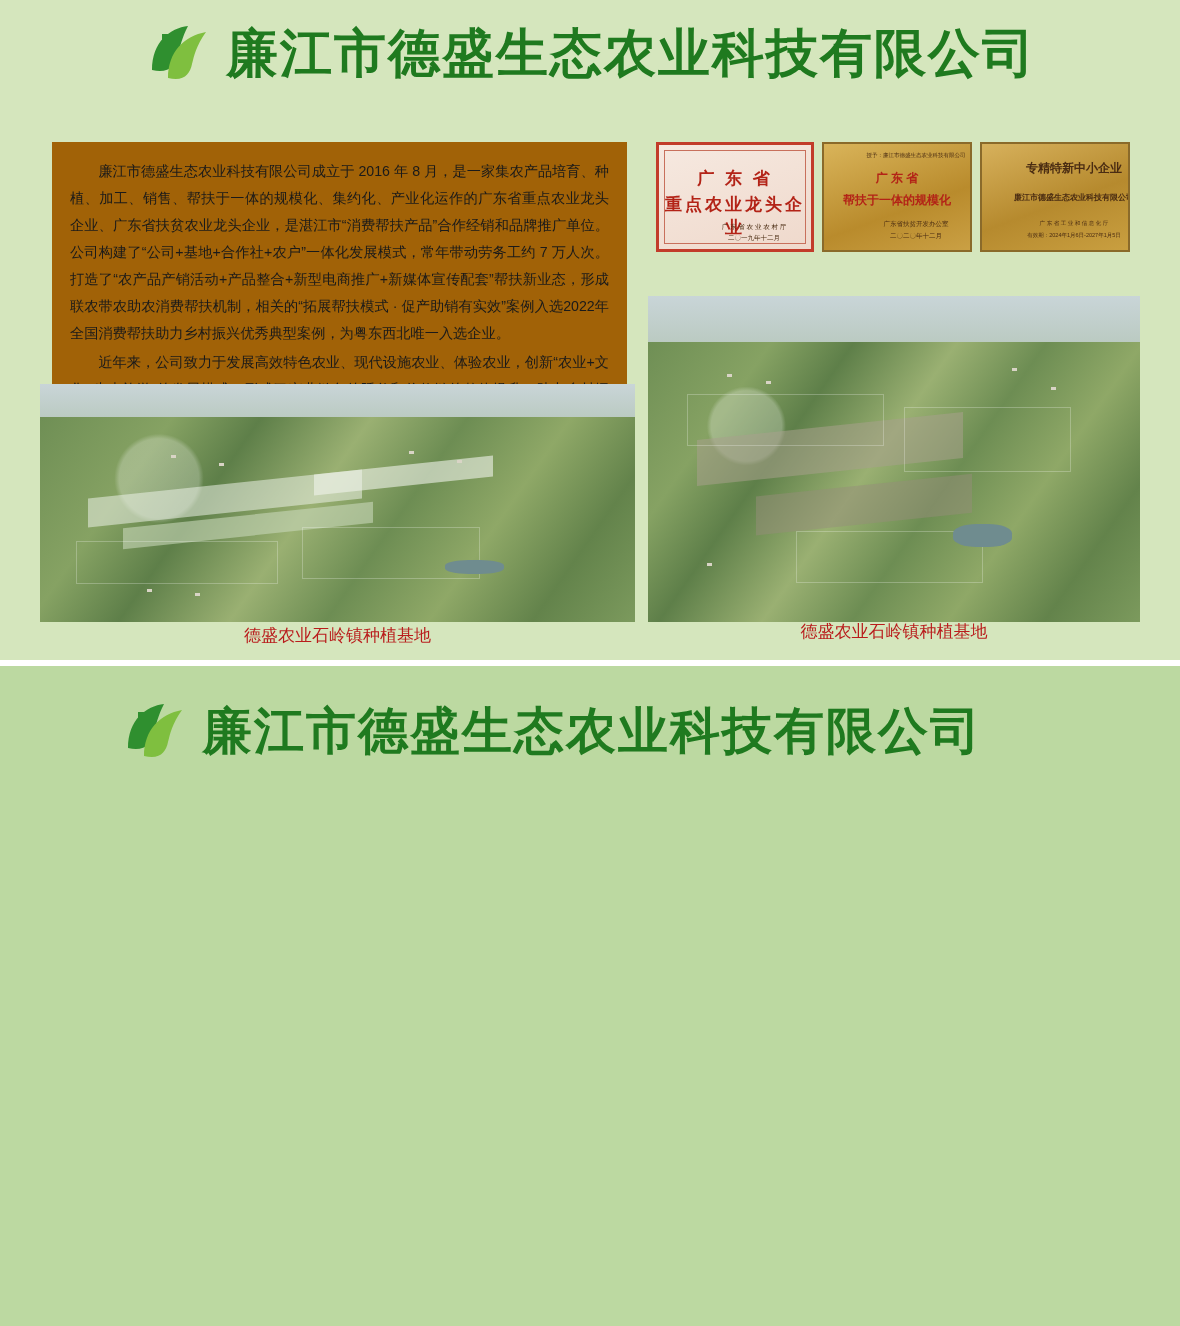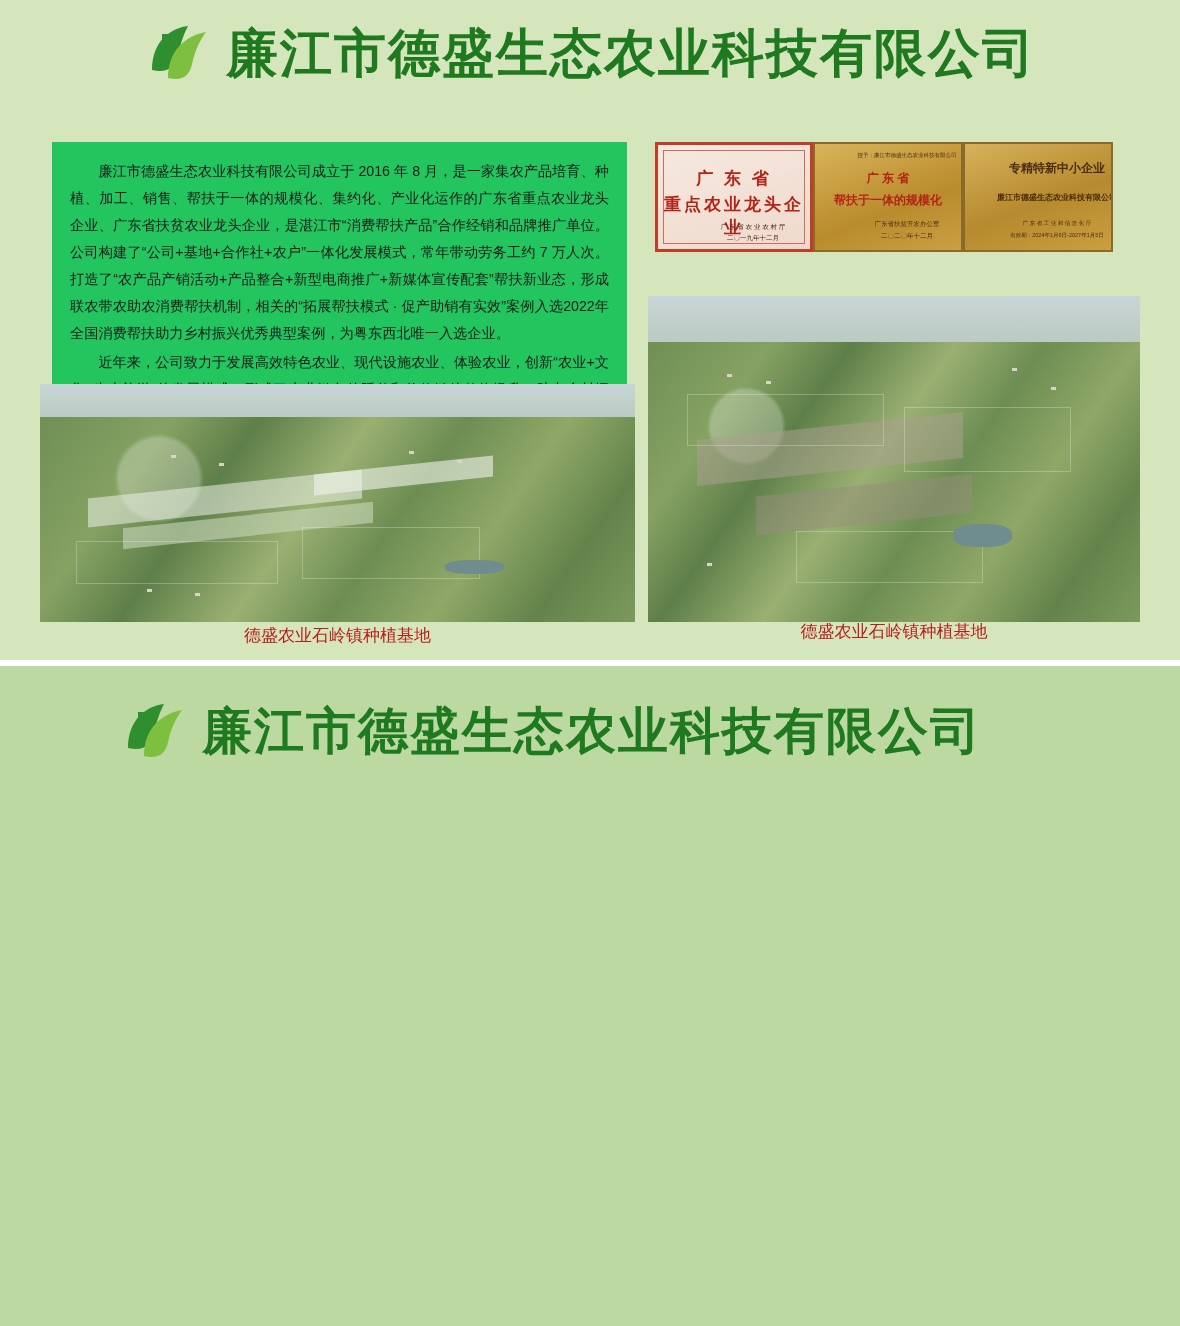--- a/index.html
+++ b/index.html
@@ -22,28 +22,28 @@
     font-size:52px; font-weight:bold; color:#1f7a1f; letter-spacing:2px;
     font-family:"Liberation Sans", sans-serif; line-height:1;
     white-space:nowrap;
   }
   .panel-bottom .header { padding-top:34px; justify-content:flex-start; padding-left:120px;}
   .panel-bottom .title { font-size:50px; }
 
   
   .intro {
     position:absolute; left:52px; top:142px; width:575px; min-height:240px;
-    background:#22c55e; padding:16px 18px 14px 18px;
+    background:#a16207; padding:16px 18px 14px 18px;
     font-size:14.2px; line-height:27px; color:#1a1a1a; text-align:justify;
   }
   .intro p { margin:0; text-indent:2em; }
   .intro p + p { margin-top:2px; }
 
   
-  .plaques { position:absolute; left:655px; top:142px; width:475px; height:110px; display:flex; gap:0; }
+  .plaques { position:absolute; left:655px; top:142px; width:475px; height:110px; display:flex; gap:8px;justify-content:flex-end; }
   .plaque { position:relative; border:2px solid #8a6a2a; overflow:hidden; }
   .plaque-1 { width:158px; background:linear-gradient(160deg,#f6e9e0,#efd9cc); border:3px solid #c23c2a; }
   .plaque-1 .inner { position:absolute; inset:5px; border:1px solid #c8705c; }
   .plaque-2 { width:150px; background:linear-gradient(160deg,#d9b45a,#b98b2c 60%,#caa044); }
   .plaque-3 { width:150px; background:linear-gradient(160deg,#d7b15c,#b68a2e 55%,#c99f40); }
   .plaque-txt { position:absolute; width:100%; text-align:center; }
   .pt-red   { color:#b32317; font-weight:bold; }
   .pt-dark  { color:#4a2c12;margin-left:19px; }
   .pt-big   { font-size:17px; letter-spacing:3px; font-weight:bold; }
   .pt-mid   { font-size:12px; font-weight:bold; }

